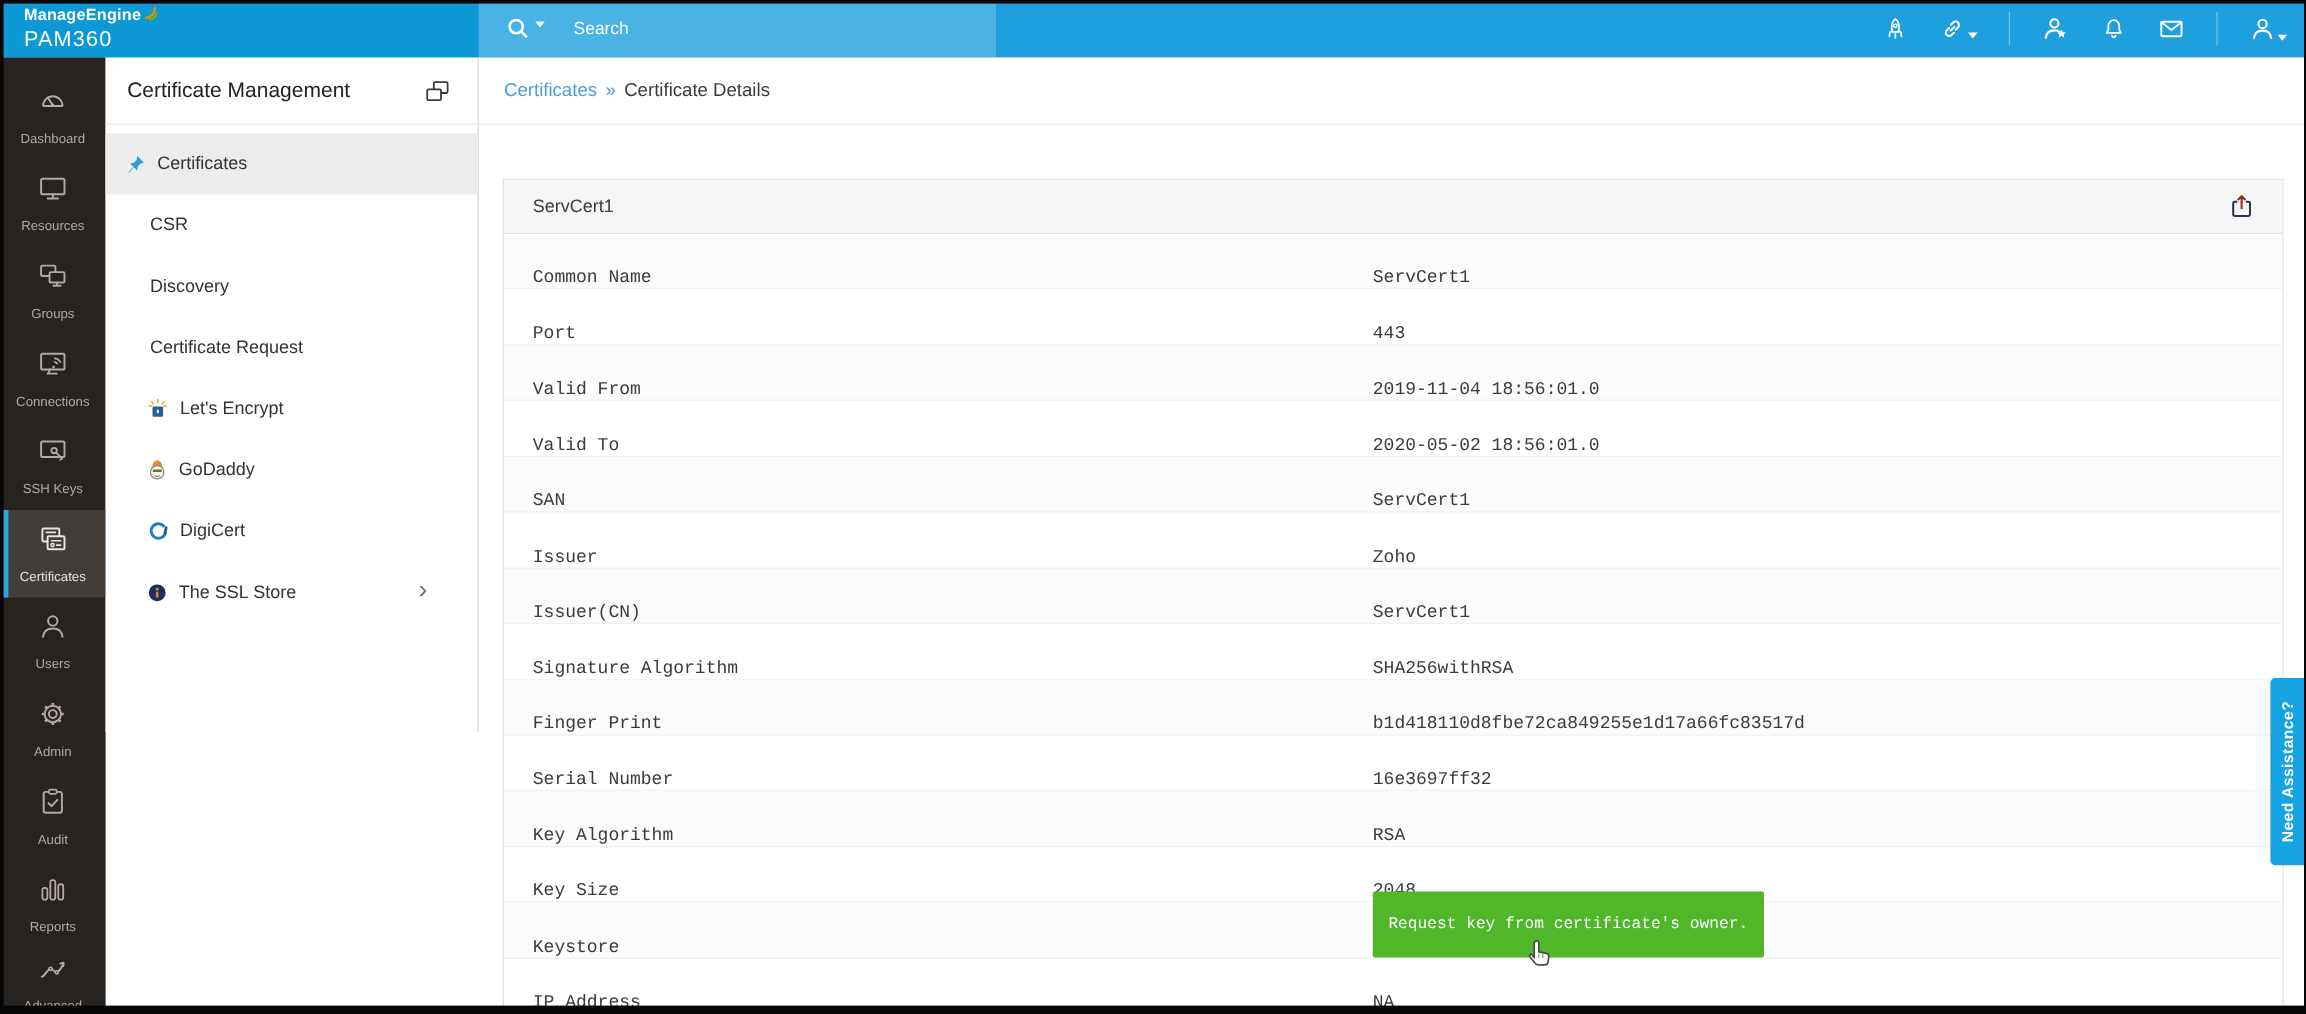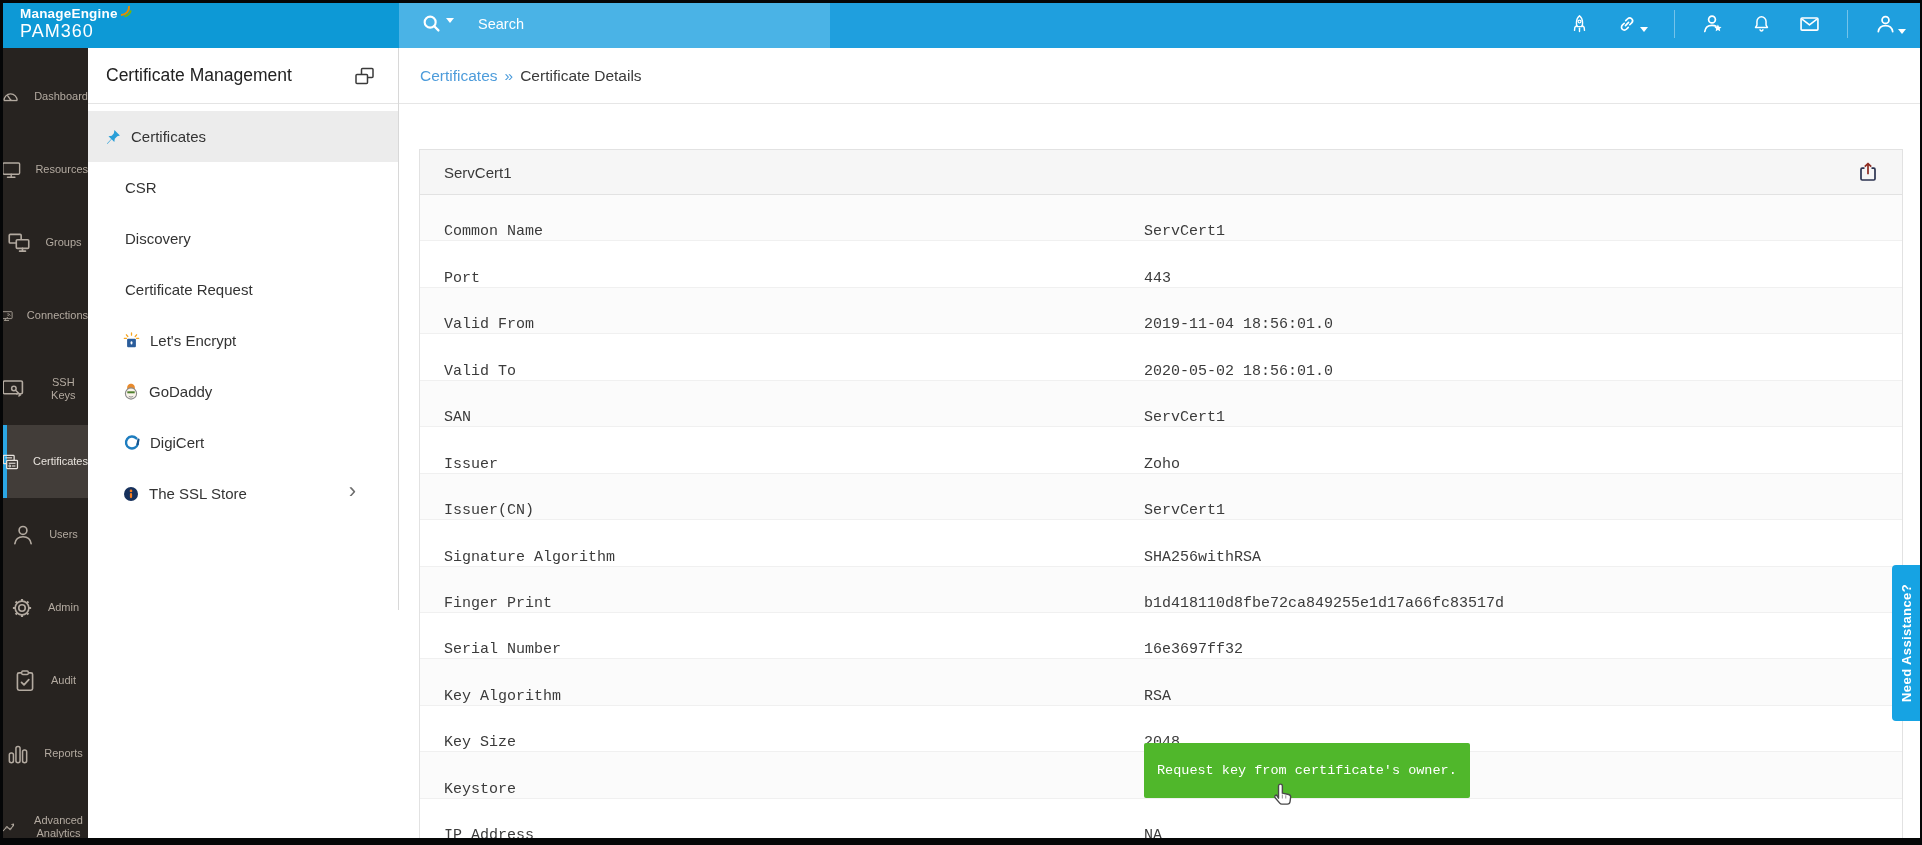--- a/index.html
+++ b/index.html
@@ -22,21 +22,21 @@
     border-top:5px solid #fff; margin:-8px 0 0 3px; }
   .search-text { color:#fdfeff; font-size:14.5px; margin-left:24px; }
   .top-icons { position:absolute; right:16px; top:0; height:48px; display:flex; align-items:center; gap:26px; }
   .top-icons svg { display:block; }
   .ti-divider { width:1px; height:28px; background:rgba(255,255,255,.38); }
   .ti-caret { width:0; height:0; border-left:4px solid transparent; border-right:4px solid transparent;
     border-top:5px solid #fff; align-self:center; margin-left:-20px; margin-top:10px; }
   .ti-wrap { display:flex; }
   
   .dark-nav { position:absolute; left:0; top:48px; width:88px; height:797px; background:#272320; padding-top:12px; }
-  .dnav-item { height:73px; display:flex; flex-direction:row; align-items:center; justify-content:center;
+  .dnav-item { height:73px; display:flex; flex-direction:column; align-items:center; justify-content:center;
     gap:13px; color:#b3aaa0; font-size:11px; cursor:pointer; text-align:center; line-height:1.15; }
   .dnav-item svg { width:26px; height:26px; }
   .dnav-item.active { background:#423d39; box-shadow:inset 7px 0 0 #2ba6e4; color:#e9e4de; }
   
   .sub-nav { position:absolute; left:88px; top:48px; width:311px; height:562px; background:#fff;
     border-right:1px solid #d8d8d8; }
   .sub-header { height:56px; border-bottom:1px solid #e4e4e4; display:flex; align-items:center;
     justify-content:space-between; padding:0 22px 0 18px; }
   .sub-title { font-size:17.5px; color:#222; }
   .sub-menu { padding-top:7px; list-style:none; }

